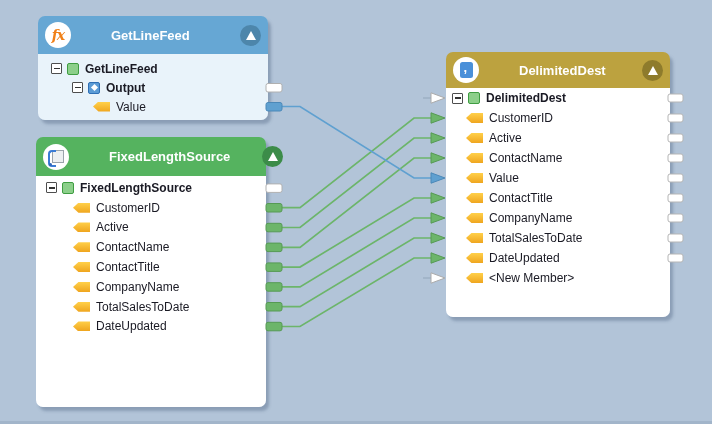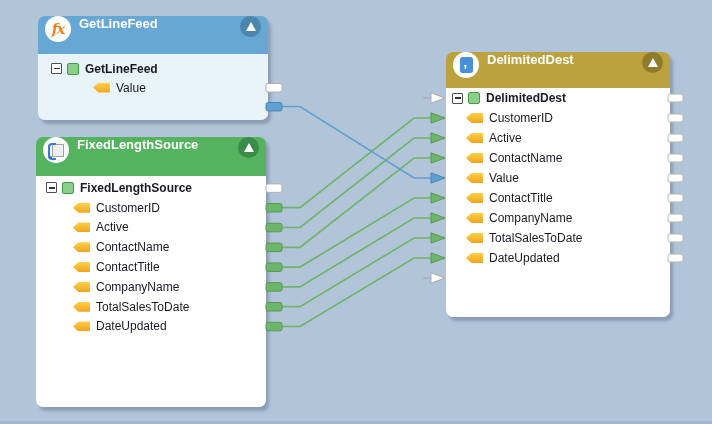--- a/index.html
+++ b/index.html
@@ -11,24 +11,24 @@
   }
   .canvas{position:absolute;inset:0;}
   .bottom-edge{position:absolute;left:0;right:0;bottom:0;height:3px;background:#a2b5ca;}
 
   .component{
     position:absolute;
     border-radius:7px;
     box-shadow:3px 4px 3px rgba(90,110,140,.45);
   }
   .comp-header{
-    display:flex;
+    display:flex;align-items:center;
     padding:0 7px;
     border-radius:7px 7px 0 0;
-    color:#fff;font-weight:bold;font-size:13px;
+    color:#fff;font-weight:bold;font-size:13px;gap:32px;
   }
   .comp-body{border-radius:0 0 7px 7px;background:#fff;box-sizing:border-box;}
 
   
   .hicon{width:26px;height:26px;border-radius:50%;background:#fff;
     display:flex;align-items:center;justify-content:center;flex:0 0 auto;position:relative;}
   .fx-glyph{font-family:"DejaVu Serif", serif;font-style:italic;font-weight:bold;
     color:#f08018;font-size:14px;letter-spacing:-1px;}
   
   .scroll-page{width:10px;height:11px;background:#eceff1;border:1.5px solid #9aa3ab;margin-left:4px;}
@@ -101,20 +101,27 @@
       <span class="collapse-btn" data-interactable="true">
           <span class="tri-up" data-interactable="false"></span>
         </span>
     </div>
     <div class="comp-body" data-interactable="false">
       <div class="row b" style="padding-left:13px" data-interactable="true">
         <span class="exp" data-interactable="true"></span>
         <span class="sq green" data-interactable="false"></span>
         <span class="lbl" data-interactable="false">GetLineFeed</span>
       </div>
+      <div class="row b" style="padding-left:34px" data-interactable="true">
+        <span class="exp" data-interactable="true"></span>
+        <span class="sq blue" data-interactable="false">
+            <span class="star"></span>
+          </span>
+        <span class="lbl" data-interactable="false">Output</span>
+      </div>
       <div class="row" style="padding-left:55px" data-interactable="true">
         <span class="tag" data-interactable="false"></span>
         <span class="lbl" data-interactable="false">Value</span>
       </div>
     </div>
   </div>
 
   <div id="fls" class="component" data-interactable="true">
     <div class="comp-header" data-interactable="true">
       <span class="hicon" data-interactable="false">
@@ -204,20 +211,24 @@
         <span class="tag" data-interactable="false"></span>
         <span class="lbl" data-interactable="false">CompanyName</span>
       </div>
       <div class="row" style="padding-left:20px" data-interactable="true">
         <span class="tag" data-interactable="false"></span>
         <span class="lbl" data-interactable="false">TotalSalesToDate</span>
       </div>
       <div class="row" style="padding-left:20px" data-interactable="true">
         <span class="tag" data-interactable="false"></span>
         <span class="lbl" data-interactable="false">DateUpdated</span>
+      </div>
+      <div class="row" style="padding-left:20px" data-interactable="true">
+        <span class="tag" data-interactable="false"></span>
+        <span class="lbl" data-interactable="false">&lt;New Member&gt;</span>
       </div>
     </div>
   </div>
 
   <svg class="overlay" width="712" height="424" viewBox="0 0 712 424" data-interactable="false">
 
     <g fill="none" stroke="#6cb56a" stroke-width="1.7">
       <polyline points="282,207.7 300,207.7 414,118 432,118" data-interactable="true"></polyline>
       <polyline points="282,227.5 300,227.5 414,138 432,138" data-interactable="true"></polyline>
       <polyline points="282,247.3 300,247.3 414,158 432,158" data-interactable="true"></polyline>

